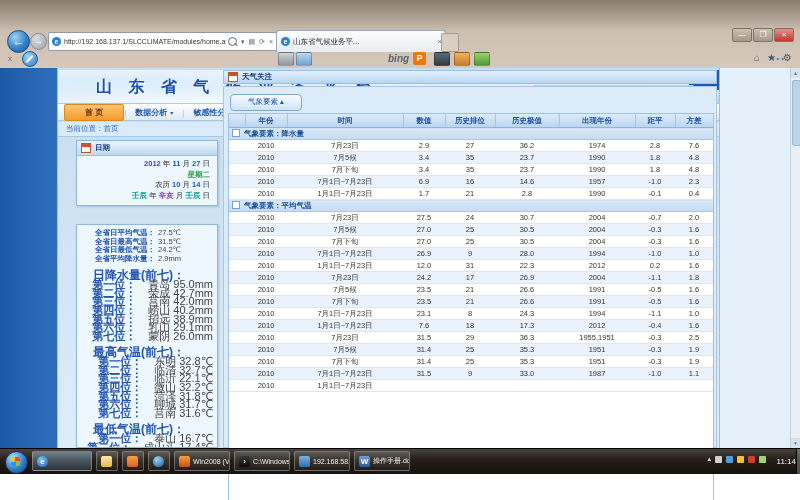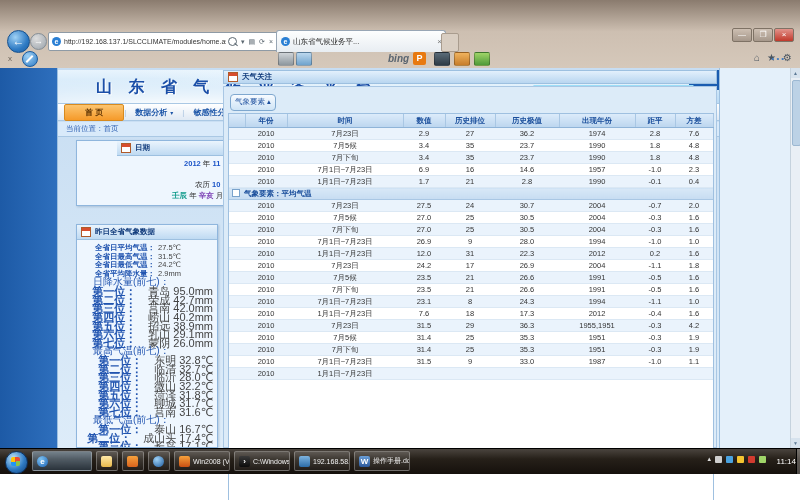--- a/index.html
+++ b/index.html
@@ -89,31 +89,31 @@
   .date-line{font-size:7.5px;line-height:10.5px;color:#333;}
   .seg-num{color:#1d56c8;font-weight:bold;}
   .seg-unit{color:#333;}
   .seg-green{color:#1f9b3d;font-weight:bold;}
   .seg-teal{color:#0e9a8a;font-weight:bold;}
   .seg-purple{color:#7b3fb5;font-weight:bold;}
   .wx-body{padding:4px 4px 2px 2px;}
   .stat-row{display:flex;font-size:7.5px;line-height:8.6px;}
   .stat-label{width:76px;text-align:right;color:#2255b0;font-weight:bold;white-space:nowrap;}
   .stat-val{color:#444;margin-left:3px;white-space:nowrap;}
-  .grp-title{font-size:10px;line-height:8.8px;color:#2255b0;font-weight:normal;padding-left:14px;}
+  .grp-title{font-size:12px;line-height:8.8px;color:#2255b0;font-weight:bold;padding-left:14px;margin-top:8px;}
   .rank-row{display:flex;font-size:11px;line-height:8.6px;align-items:flex-end;}
   .rank-label{width:64px;text-align:right;color:#2255b0;font-weight:bold;white-space:nowrap;}
   .rank-val{color:#444;margin-left:12px;white-space:nowrap;}
   
   .main-panel{position:absolute;left:165px;top:2px;width:494px;height:378px;}
   .panel-head{height:14px;background:linear-gradient(#e3f0fc,#b9d6f0);border:1px solid #9dc0e0;
     display:flex;align-items:center;padding:0 4px;font-size:7.5px;font-weight:bold;color:#123c7c;box-sizing:border-box;}
   .panel-body{position:absolute;left:0;top:16px;width:494px;height:362px;background:#dcebf8;
     border:1px solid #a9c7e4;box-sizing:border-box;}
-  .filter-btn{position:absolute;left:6px;top:7px;height:15px;padding:0 4px;
+  .filter-btn{position:absolute;left:6px;top:7px;height:15px;padding:0 17px;
     background:linear-gradient(#f7fbff,#cfe4f6);border:1px solid #7fa8cf;border-radius:4px;
     font-size:7.5px;color:#1c4f9e;line-height:14px;}
   .tbl-wrap{position:absolute;left:4px;top:26px;width:484px;height:500px;background:#fff;border:1px solid #9fc0e0;}
   table.wx{border-collapse:collapse;table-layout:fixed;width:484px;}
   table.wx th{background:linear-gradient(#dcebfa,#bcd6ef);color:#1b4f9c;font-size:7.5px;font-weight:bold;
     height:13px;border-right:1px solid #a9c7e4;border-bottom:1px solid #8fb4d8;padding:0;}
   table.wx td{font-size:7.5px;color:#333;text-align:center;height:11px;padding:0;
     border-bottom:1px solid #dbe8f4;overflow:hidden;white-space:nowrap;}
   tr.sec td{background:linear-gradient(#d8e8f7,#c6dcf1);color:#1b4f9c;font-weight:bold;text-align:left;
     border-bottom:1px solid #a9c7e4;}
@@ -231,38 +231,34 @@
         </div>
 
       <div class="crumbbar">
         <span>当前位置：首页</span>
         <span class="crumb-right">
           <span>当前时间: 2012年11月27日 11:14:31 星期二</span>
           <span>用户IP: 192.168.137.1</span>
         </span>
       </div>
 
-      <div class="side-box" style="left:18px;top:72px;padding-left:40px;">
+      <div class="side-box" style="left:18px;top:72px;">
         <div class="side-head">
           <span class="mini-ico"></span>
           <span>日期</span>
         </div>
         <div class="date-body" id="date-lines">
             <div class="date-line"><span class="seg-num">2012 </span><span class="seg-unit">年 </span><span class="seg-num">11 </span><span class="seg-unit">月 </span><span class="seg-num">27 </span><span class="seg-unit">日</span></div>
             <div class="date-line"><span class="seg-green">星期二</span></div>
             <div class="date-line"><span class="seg-unit">农历 </span><span class="seg-num">10 </span><span class="seg-unit">月 </span><span class="seg-num">14 </span><span class="seg-unit">日</span></div>
             <div class="date-line"><span class="seg-teal">壬辰 </span><span class="seg-unit">年 </span><span class="seg-purple">辛亥 </span><span class="seg-unit">月 </span><span class="seg-teal">壬辰 </span><span class="seg-unit">日</span></div>
           </div>
       </div>
 
       <div class="side-box" style="left:18px;top:156px;height:222px;overflow:hidden;">
-        <div class="side-head">
-          <span class="mini-ico"></span>
-          <span>昨日全省气象数据</span>
-        </div>
         <div class="wx-body" id="wx-stats">
             <div class="stat-row">
               <span class="stat-label">全省日平均气温：</span>
               <span class="stat-val">27.5℃</span>
             </div>
             <div class="stat-row">
               <span class="stat-label">全省日最高气温：</span>
               <span class="stat-val">31.5℃</span>
             </div>
             <div class="stat-row">
@@ -306,21 +302,21 @@
             <div class="rank-row">
               <span class="rank-label">第一位：</span>
               <span class="rank-val">东明 32.8℃</span>
             </div>
             <div class="rank-row">
               <span class="rank-label">第二位：</span>
               <span class="rank-val">临清 32.7℃</span>
             </div>
             <div class="rank-row">
               <span class="rank-label">第三位：</span>
-              <span class="rank-val">临沂 28.0℃</span>
+              <span class="rank-val">临沂 22.1℃</span>
             </div>
             <div class="rank-row">
               <span class="rank-label">第四位：</span>
               <span class="rank-val">微山 32.2℃</span>
             </div>
             <div class="rank-row">
               <span class="rank-label">第五位：</span>
               <span class="rank-val">菏泽 31.8℃</span>
             </div>
             <div class="rank-row">
@@ -374,20 +370,23 @@
                     <th>时间</th>
                     <th>数值</th>
                     <th>历史排位</th>
                     <th>历史极值</th>
                     <th>出现年份</th>
                     <th>距平</th>
                     <th>方差</th>
                   </tr>
                 </thead>
                 <tbody>
+                  <tr class="sec">
+                    <td colspan="9"><span class="chk"></span><span>气象要素：降水量</span></td>
+                  </tr>
                   <tr class="data">
                     <td></td>
                     <td>2010</td>
                     <td>7月23日</td>
                     <td>2.9</td>
                     <td>27</td>
                     <td>36.2</td>
                     <td>1974</td>
                     <td>2.8</td>
                     <td>7.6</td>
@@ -551,21 +550,21 @@
                   </tr>
                   <tr class="data">
                     <td></td>
                     <td>2010</td>
                     <td>7月23日</td>
                     <td>31.5</td>
                     <td>29</td>
                     <td>36.3</td>
                     <td>1955,1951</td>
                     <td>-0.3</td>
-                    <td>4.2</td>
+                    <td>2.5</td>
                   </tr>
                   <tr class="data">
                     <td></td>
                     <td>2010</td>
                     <td>7月5候</td>
                     <td>31.4</td>
                     <td>25</td>
                     <td>35.3</td>
                     <td>1951</td>
                     <td>-0.3</td>

